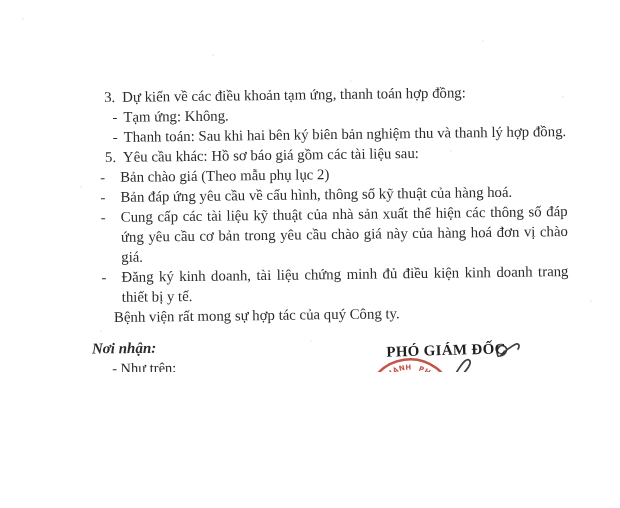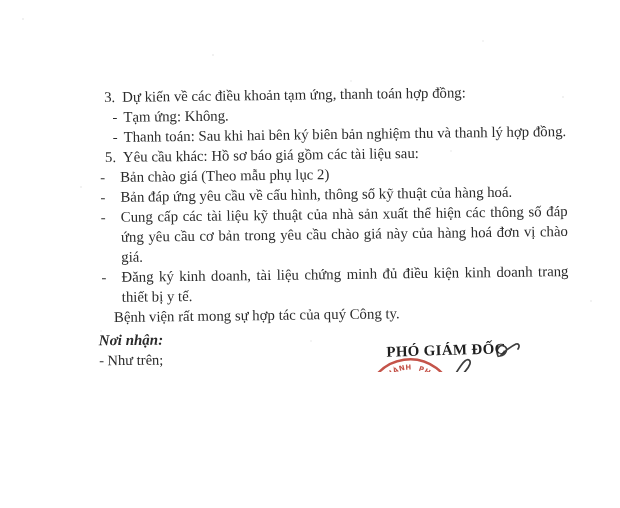--- a/index.html
+++ b/index.html
@@ -30,23 +30,23 @@
   .l-num  { padding-left:104px; }
   .l-num .mk { margin-right:7px; }
   .l-sub  { padding-left:112px; }
   .l-sub .mk { margin-right:6px; }
   .l-dash { position:relative; padding-left:119px; }
   .l-dash .mk { position:absolute; left:99px; top:0; }
   .l-wrap { white-space:normal; width:447px; text-align:justify; }
   .l-close { padding-left:111px; }
 
   
-  .recipients { position:absolute; left:92px; top:332px; transform:rotate(-0.6deg);text-align:right; }
+  .recipients { position:absolute; left:92px; top:340px; transform:rotate(-0.6deg); }
   .recipients .label { font-weight:bold; font-style:italic; font-size:15px; }
-  .recipients .items { margin-top:3px; margin-left:7px; font-size:14.5px; line-height:17.5px; }
+  .recipients .items { margin-top:3px; margin-left:20px; font-size:14.5px; line-height:17.5px; }
 
   
   .sig-t1 {
     position:absolute; left:384px; top:322px; width:124px; text-align:center;
     font-weight:bold; font-size:15px; letter-spacing:0.3px; color:#1e1e1e;
   }
   .sig-t2 {
     position:absolute; left:378px; top:342px; width:136px; text-align:center;
     font-weight:bold; font-size:15px; letter-spacing:0.3px; color:#1e1e1e;
     transform:rotate(-1.6deg);

